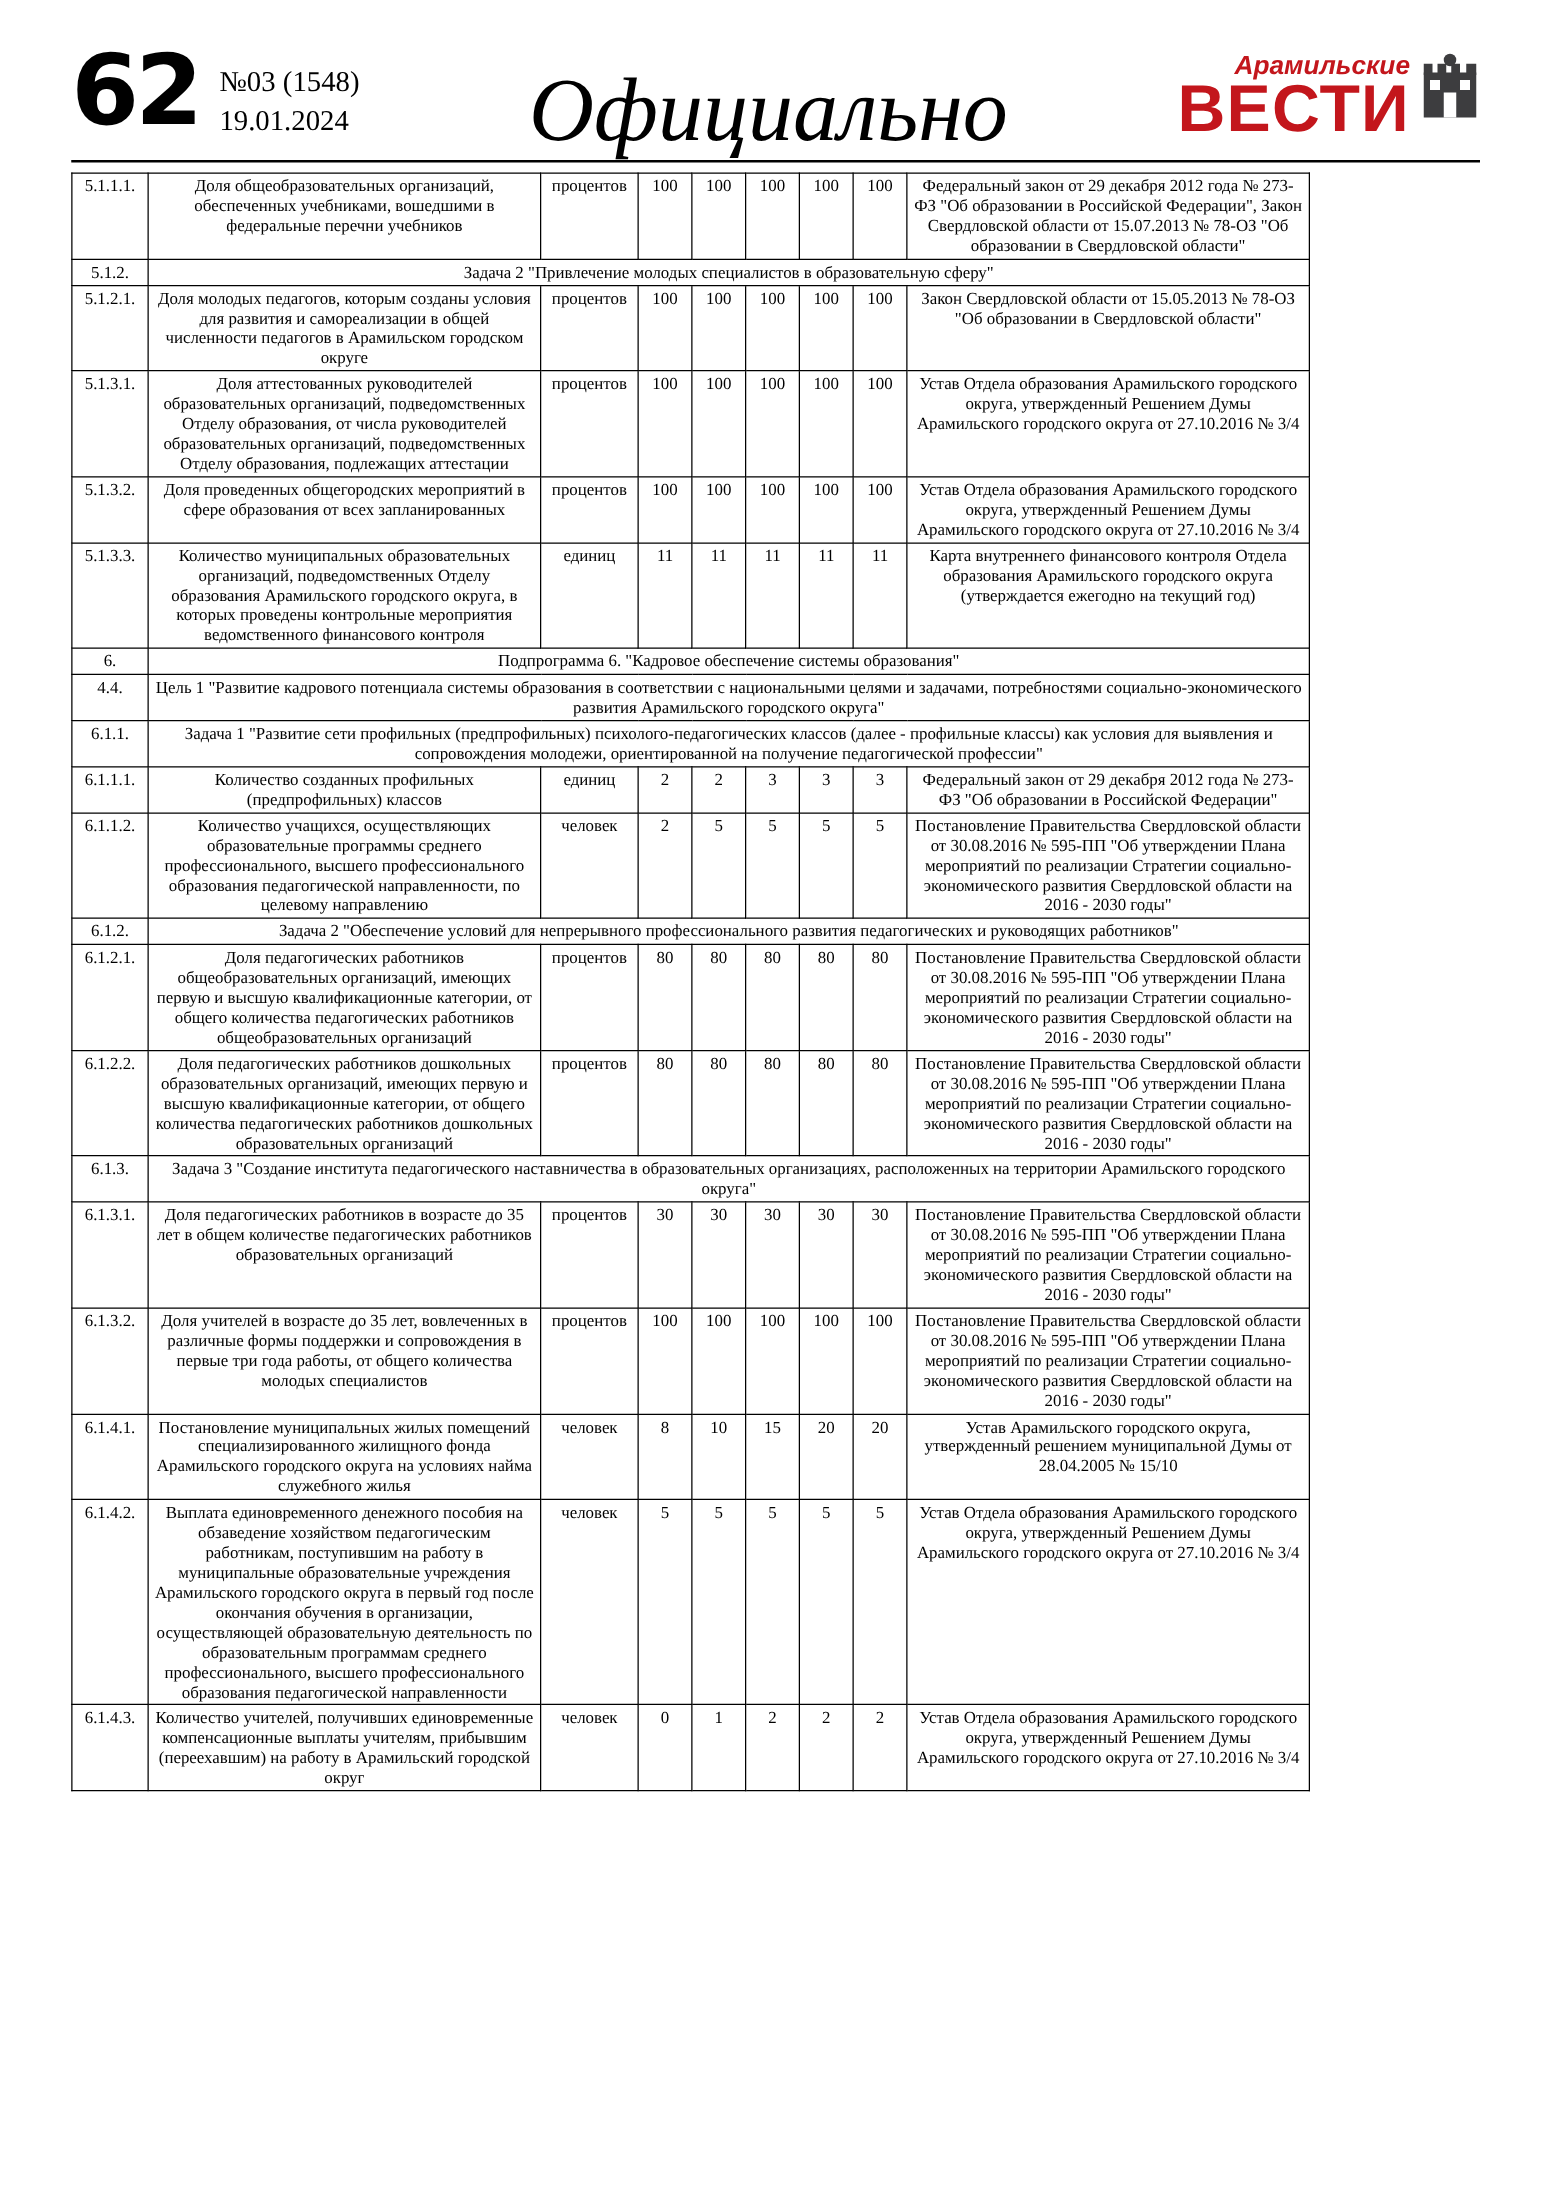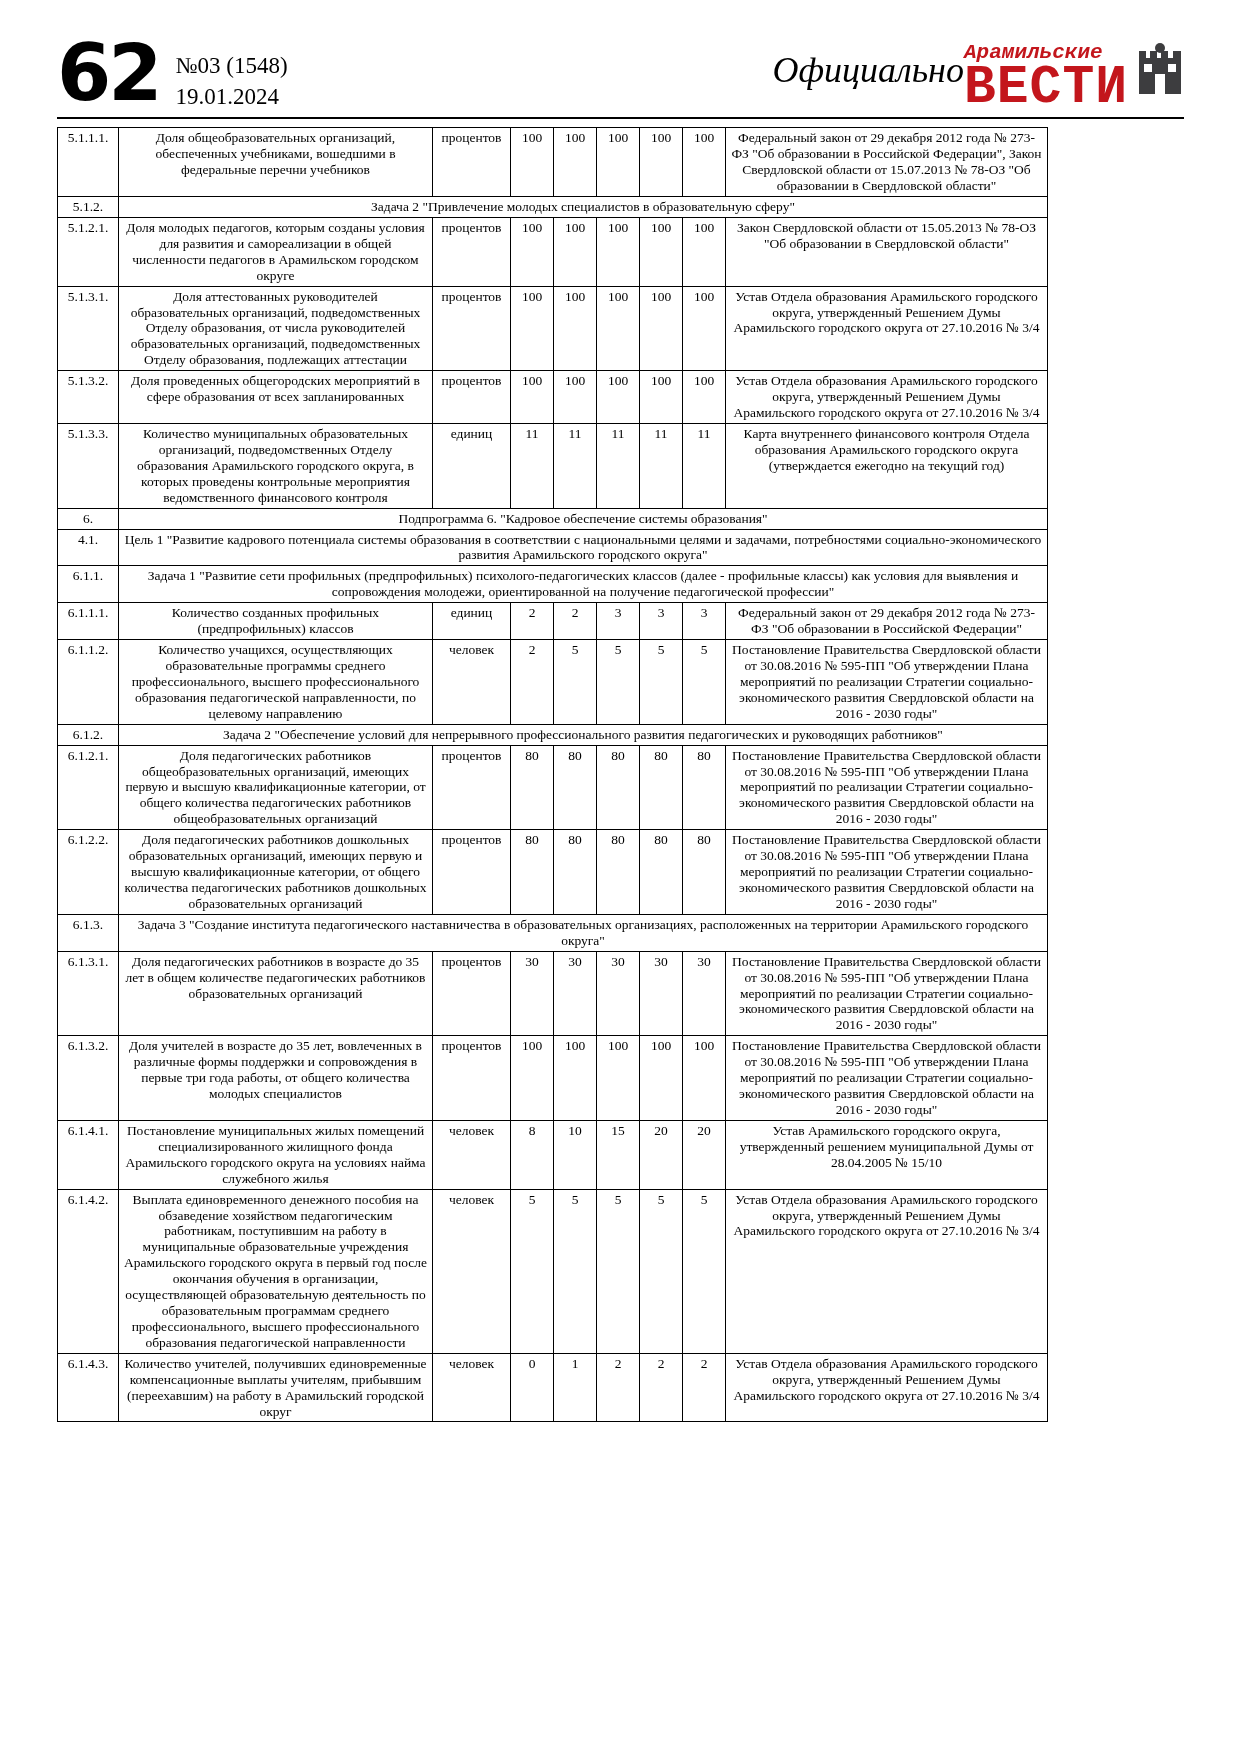--- a/index.html
+++ b/index.html
@@ -15,26 +15,26 @@
   .page { padding:38px 57px 0 57px;border-radius:24px; }
 
   
   .header { display:flex; align-items:flex-start; margin-bottom:4px; }
   .page-num {
     font-family:"DejaVu Sans", sans-serif;
     font-weight:bold; font-size:78px; line-height:0.92; letter-spacing:-3px;
   }
   .issue-block { margin-left:16px; padding-top:12px; font-size:23px; line-height:1.35; }
   .section-title {
-    flex:1; text-align:right; font-style:italic;
-    font-size:36px; line-height:1; padding-top:14px;
+    flex:1; text-align:center; font-style:italic;
+    font-size:72px; line-height:1; padding-top:14px;
     font-family:"Liberation Serif", serif;
   }
   .brand { display:flex; align-items:flex-start; gap:8px; padding-top:4px; }
-  .brand-text { text-align:left; color:var(--brand-red); font-family:Liberation Mono, monospace; }
+  .brand-text { text-align:right; color:var(--brand-red); font-family:Liberation Sans, sans-serif; }
   .brand-l1 { font-weight:bold; font-style:italic; font-size:21px; line-height:1; }
   .brand-l2 { font-weight:bold; font-size:53px; line-height:0.95; letter-spacing:1px; }
   .emblem { width:48px; height:54px; }
   .emblem svg { display:block; }
   .header-rule { border:0; border-top:2px solid #000; margin:4px 0 8px 0; }
 
   
   table.program {
     border-collapse:collapse; width:990px; table-layout:fixed;
     font-size:13.5px;
@@ -158,21 +158,21 @@
           <td class="c-val">11</td>
           <td class="c-val">11</td>
           <td class="c-val">11</td>
           <td class="c-basis">Карта внутреннего финансового контроля Отдела образования Арамильского городского округа (утверждается ежегодно на текущий год)</td>
         </tr>
         <tr>
           <td class="c-num">6.</td>
           <td class="c-section" colspan="8">Подпрограмма 6. "Кадровое обеспечение системы образования"</td>
         </tr>
         <tr>
-          <td class="c-num">4.1.</td>
+          <td class="c-num">4.4.</td>
           <td class="c-section" colspan="8">Цель 1 "Развитие кадрового потенциала системы образования в соответствии с национальными целями и задачами, потребностями социально-экономического развития Арамильского городского округа"</td>
         </tr>
         <tr>
           <td class="c-num">6.1.1.</td>
           <td class="c-section" colspan="8">Задача 1 "Развитие сети профильных (предпрофильных) психолого-педагогических классов (далее - профильные классы) как условия для выявления и сопровождения молодежи, ориентированной на получение педагогической профессии"</td>
         </tr>
         <tr>
           <td class="c-num">6.1.1.1.</td>
           <td class="c-desc">Количество созданных профильных (предпрофильных) классов</td>
           <td class="c-unit">единиц</td>

